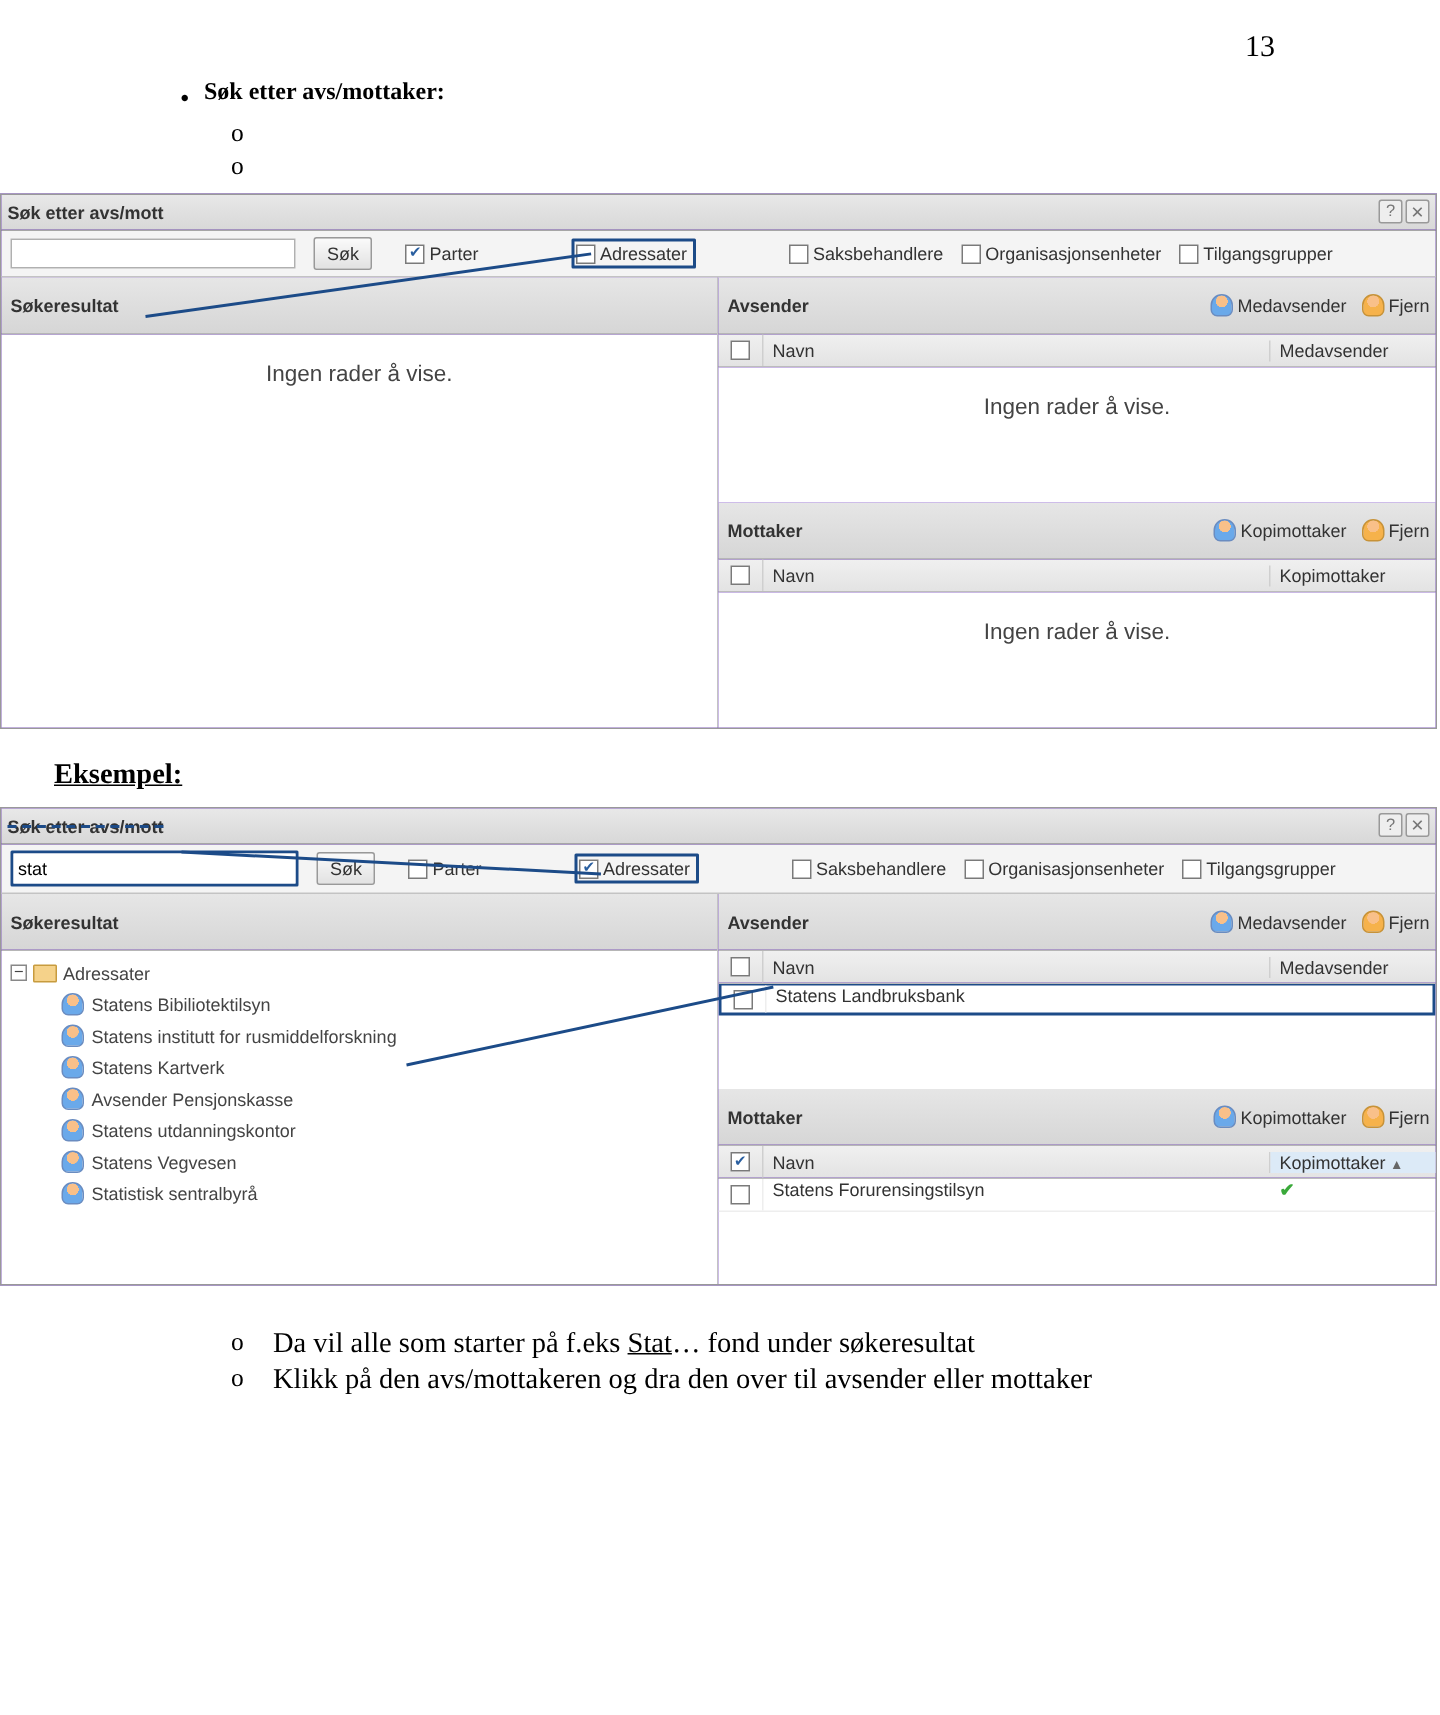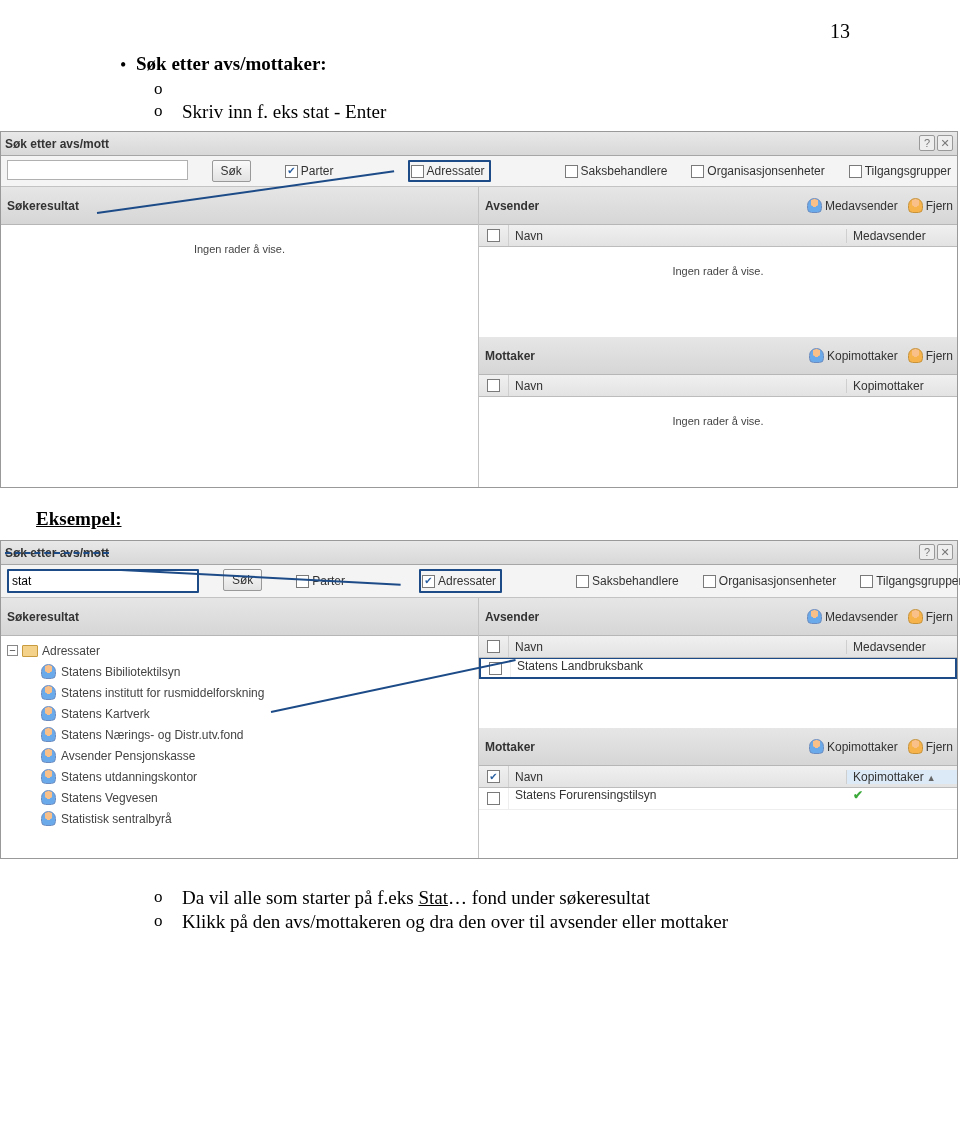--- a/index.html
+++ b/index.html
@@ -10,21 +10,21 @@
     background: #fff;
     color: #000;
     width: 960px;
   }
   .page { padding: 0 0 40px 0; }
   .page-number { text-align: right; font-size: 20px; padding: 20px 110px 10px 0; }
   .content { padding: 0 40px 0 120px; }
   .bullet-section { margin-bottom: 8px; }
   .bullet-row { display: flex; align-items: flex-start; }
   .bullet-dot { width: 16px; flex:none; font-size:18px; line-height:24px;}
-  .bullet-text { font-size: 19px; }
+  .bullet-text { font-size: 16px; }
   .bold { font-weight: bold; }
   .sub-list { margin-left: 34px; }
   .sub-row { display: flex; align-items: flex-start; margin-top:2px;}
   .sub-o { width: 28px; flex:none; font-size:17px; }
   .sub-text { font-size: 19px; }
   .eksempel { font-size: 19px; text-decoration: underline; padding: 20px 0 6px 36px; }
 
   
   .ui-panel {
     font-family: Arial, Helvetica, sans-serif;
@@ -45,21 +45,21 @@
     gap: 6px;
     position: relative;
   }
   .bar-title { font-weight: bold; }
   .right-icons { position:absolute; right:4px; top:3px; display:flex; gap:2px;}
   .ric {
     width:16px;height:16px;border:1px solid #999;background:#eee;display:flex;align-items:center;justify-content:center;font-size:11px;color:#777;border-radius:2px;
   }
   .ric.x { font-size:11px; }
   .searchrow {
-    display:flex; padding:4px 6px; gap:24px; border-bottom:1px solid #c3c3c3; background:#f4f4f4;
+    display:flex; align-items:center; padding:4px 6px; gap:12px; border-bottom:1px solid #c3c3c3; background:#f4f4f4;
   }
   .text-input {
     border:1px solid #b0b0b0; height:20px; background:#fff; padding:0 3px; font-size:12px;
   }
   .btn {
     height:22px; padding:0 8px; border:1px solid #999; background:linear-gradient(#fafafa,#e2e2e2); border-radius:2px; display:inline-flex;align-items:center;justify-content:center; font-size:12px; color:#333;
   }
   .cb-wrap { display:flex; align-items:center; gap:3px;}
   .cb {
     width:13px;height:13px;border:1px solid #7a7a7a;background:#fff;display:inline-flex;align-items:center;justify-content:center;font-size:11px;color:#2e6db6;
@@ -78,21 +78,21 @@
     width:15px;height:15px;display:inline-block;border-radius:50% 50% 30% 30%; background:radial-gradient(circle at 50% 30%, #f9c089 0 35%, #6aa9ea 36% 100%);
     border:1px solid #6a8cc0;
   }
   .med .person-ic { background:radial-gradient(circle at 50% 30%, #f9c089 0 35%, #f6b24b 36% 100%); border-color:#c79238;}
   .col-header {
     background:linear-gradient(#f0f0f0,#e3e3e3); height:22px; border-bottom:1px solid #bcbcbc; display:flex; align-items:center;
   }
   .col-header .chk-col{width:30px;display:flex;justify-content:center;border-right:1px solid #cfcfcf;height:100%;align-items:center;}
   .col-header .name-col{flex:1;padding:0 6px;border-right:1px solid #cfcfcf;}
   .col-header .last-col{width:110px;padding:0 6px; text-align:left;}
-  .empty-msg { text-align:center; color:#444; padding:18px 0; font-size:11px;}
+  .empty-msg { text-align:center; color:#444; padding:18px 0; font-size:15px;}
   .pane-body { flex:1; background:#fff; overflow:hidden;}
 
   .tree { padding:4px 6px; font-size:12px; color:#444;}
   .tree-row { display:flex; align-items:center; height:21px; gap:4px;}
   .minus { width:11px;height:11px;border:1px solid #888; display:flex;align-items:center;justify-content:center;font-size:11px;line-height:9px;color:#444;background:#fff;}
   .folder-ic { width:16px;height:12px;background:#f5d28a;border:1px solid #c79b3e;border-radius:1px;}
   .tree-child { padding-left:34px; display:flex;align-items:center;height:21px;gap:5px;}
   .data-row { display:flex; align-items:flex-start; height:22px; border-bottom:1px solid #eee;}
   .data-row .chk-col{width:30px;display:flex;justify-content:center;border-right:1px solid #eee;height:100%;align-items:center;}
   .data-row .name-col{flex:1;padding:0 6px;}
@@ -117,21 +117,20 @@
       <div class="bullet-row">
         <div class="bullet-dot">•</div>
         <div class="bullet-text bold">Søk etter avs/mottaker:</div>
       </div>
       <div class="sub-list">
         <div class="sub-row">
           <div class="sub-o">o</div>
         </div>
         <div class="sub-row">
           <div class="sub-o">o</div>
-          <div class="sub-text">Skriv inn f. eks stat - Enter</div>
         </div>
       </div>
     </div>
   </div>
 
   <div class="ui-panel rel-wrap">
     <div class="bar">
       <span class="bar-title">Søk etter avs/mott</span>
       <div class="right-icons">
         <div class="ric">?</div>
@@ -291,24 +290,20 @@
                 <div class="tree-child">
                   <span class="person-ic"></span>
                   <span>Statens institutt for rusmiddelforskning</span>
                 </div>
                 <div class="tree-child">
                   <span class="person-ic"></span>
                   <span>Statens Kartverk</span>
                 </div>
                 <div class="tree-child">
                   <span class="person-ic"></span>
-                  <span>Statens Nærings- og Distr.utv.fond</span>
-                </div>
-                <div class="tree-child">
-                  <span class="person-ic"></span>
                   <span>Avsender Pensjonskasse</span>
                 </div>
                 <div class="tree-child">
                   <span class="person-ic"></span>
                   <span>Statens utdanningskontor</span>
                 </div>
                 <div class="tree-child">
                   <span class="person-ic"></span>
                   <span>Statens Vegvesen</span>
                 </div>

